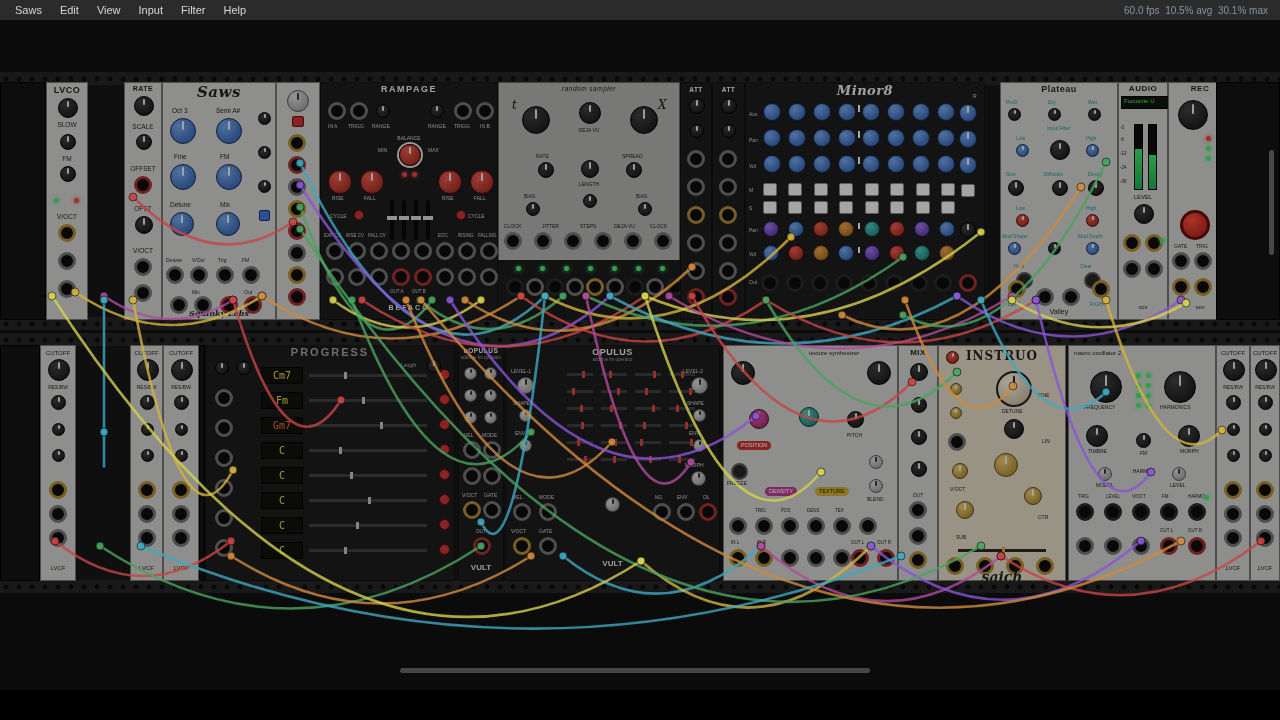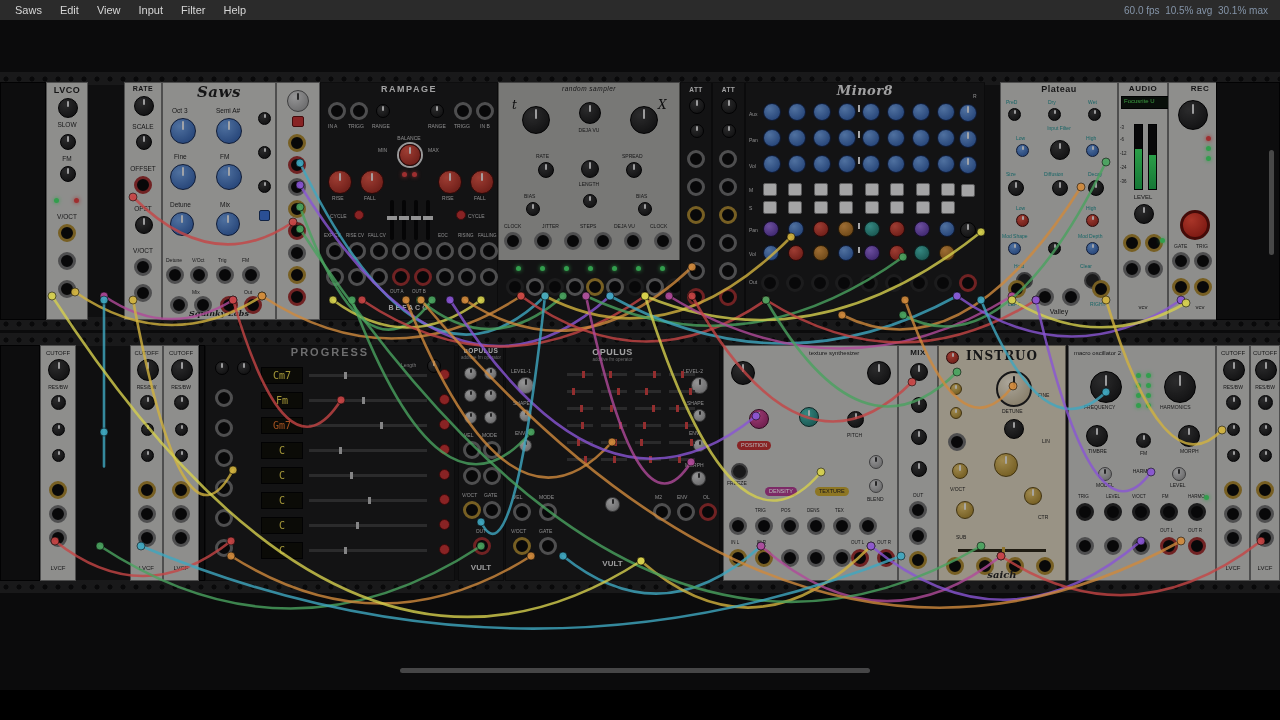--- a/index.html
+++ b/index.html
@@ -853,21 +853,21 @@
         <span class="kn gd" style="left:86px;top:142px;width:16px;height:16px"></span>
         <span class="lab t5" style="left:100px;top:170px">CTR</span>
         <span class="lab t5" style="left:18px;top:190px">SUB</span>
         <span class="pslider" style="left:20px;top:204px;width:88px;background:#2a2416">
             <i style="background:#c9a33a;left:50%"></i>
           </span>
         <span class="pt gd" style="left:8px;top:212px"></span>
         <span class="pt gd" style="left:38px;top:212px"></span>
         <span class="pt gd" style="left:68px;top:212px"></span>
         <span class="pt gd" style="left:98px;top:212px"></span>
-        <div class="brand script" style="top:224px;font-size:10px">saich</div>
+        <div class="brand script" style="top:224px;font-size:14px">saich</div>
       </div>
 
       <div class="module light" style="left:1068px;width:148px">
         <div class="lab" style="left:6px;top:5px;font-size:6px">macro oscillator 2</div>
         <span class="kn dk" style="left:22px;top:26px;width:30px;height:30px"></span>
         <span class="kn dk" style="left:96px;top:26px;width:30px;height:30px"></span>
         <span class="led gn" style="left:68px;top:28px"></span>
         <span class="led gn" style="left:78px;top:28px"></span>
         <span class="led gn" style="left:68px;top:38px"></span>
         <span class="led gn" style="left:78px;top:38px"></span>

